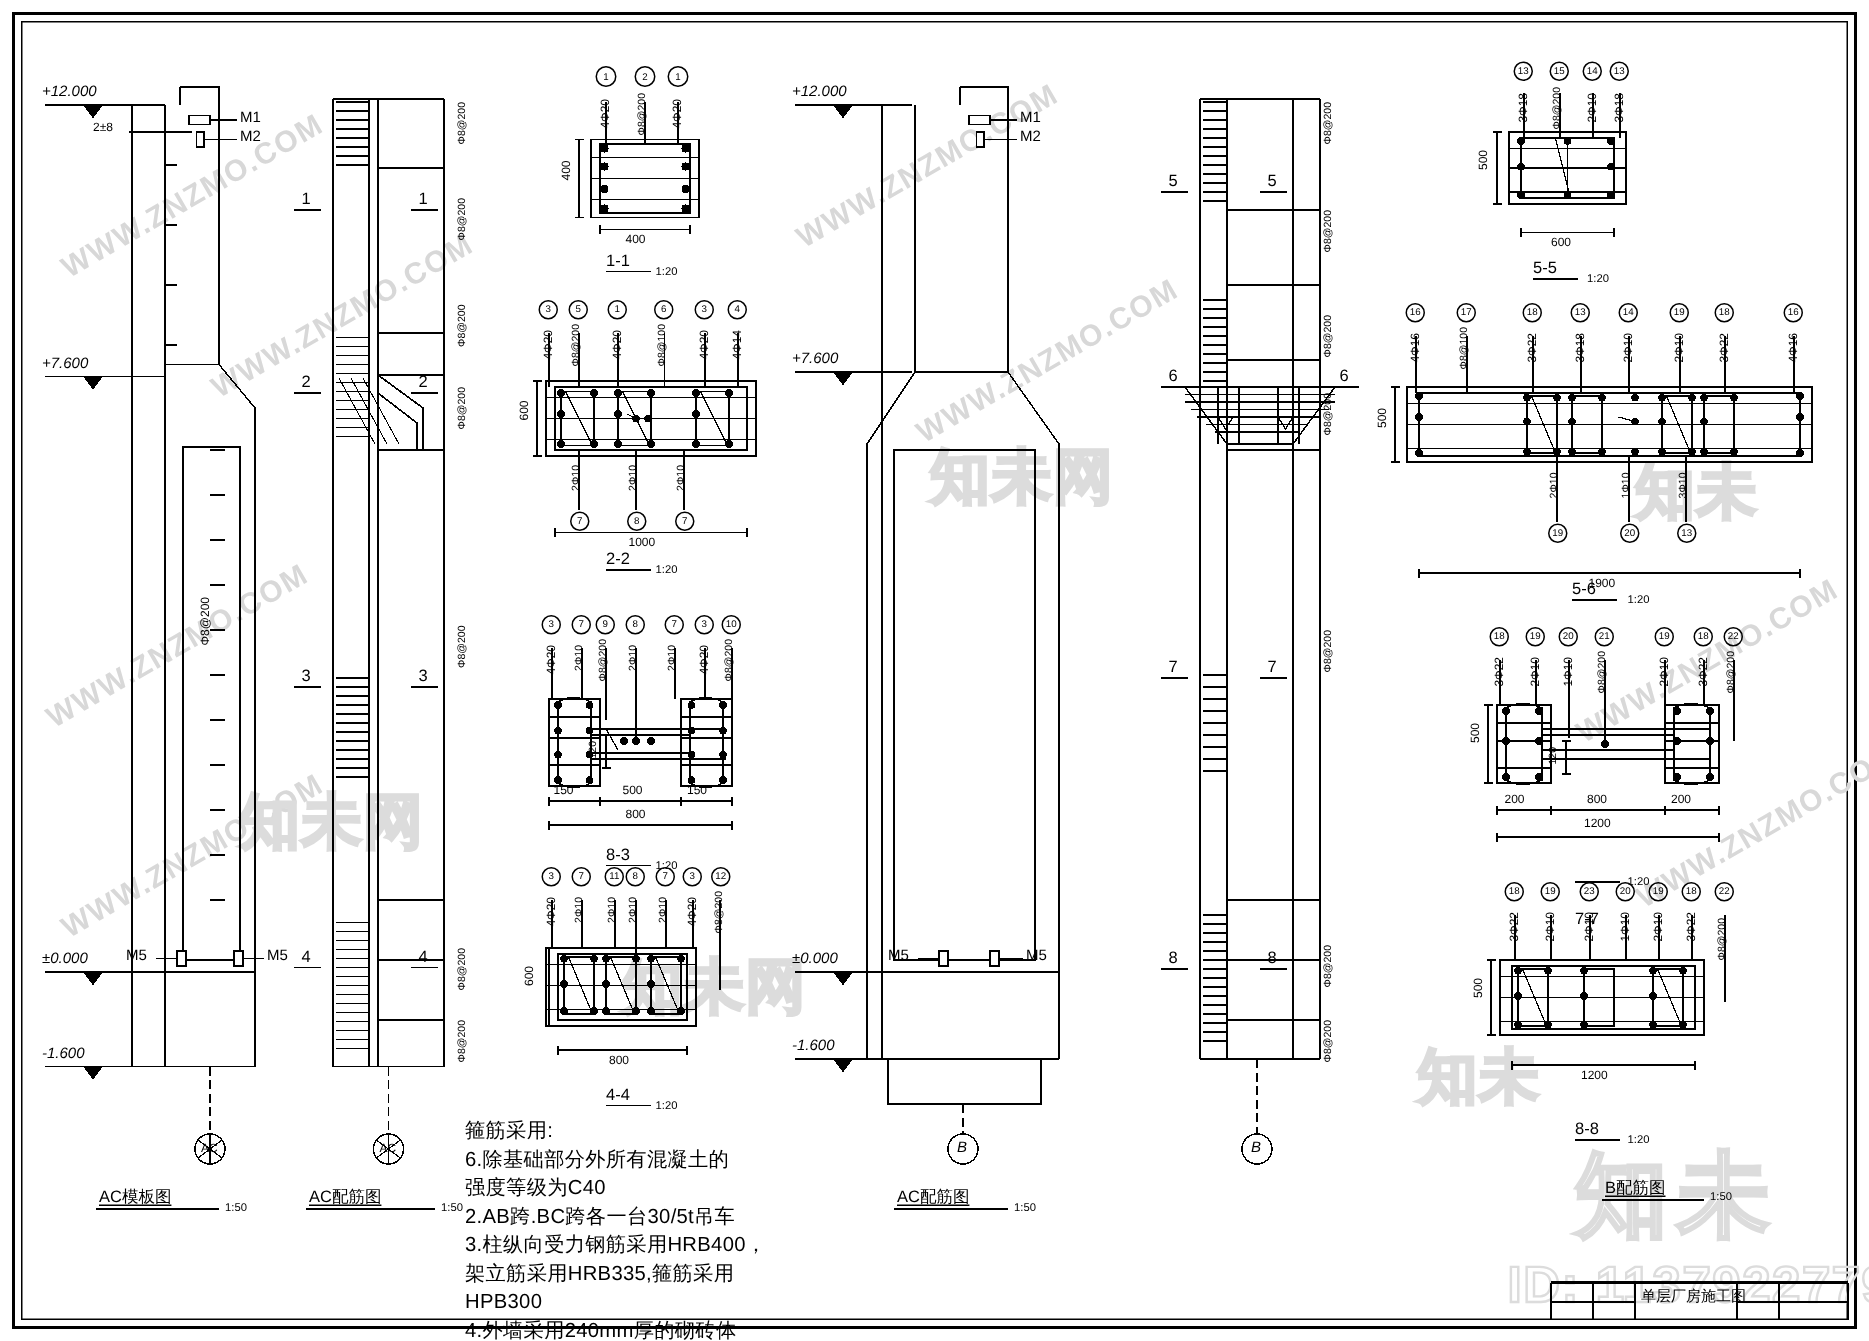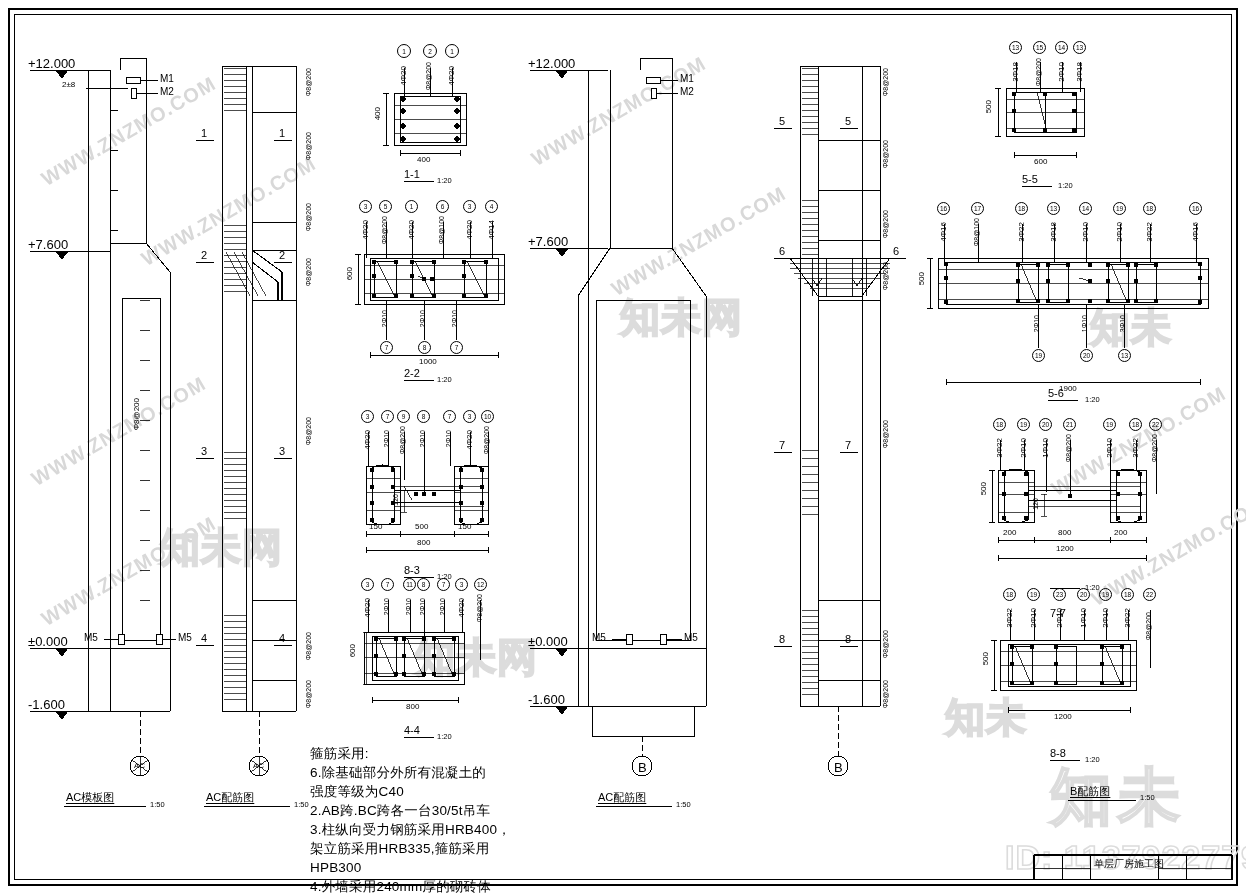--- a/index.html
+++ b/index.html
@@ -4,21 +4,21 @@
 <style>
   html,body{margin:0;padding:0;background:#fff;}
   body{width:1246px;height:894px;font-family:"Liberation Sans",sans-serif;color:#000;}
   #sheet{position:relative;width:1246px;height:894px;overflow:hidden;background:#fff;}
   .brd{position:absolute;box-sizing:border-box;border:2px solid #000;}
   .brd2{position:absolute;box-sizing:border-box;border:1px solid #000;}
   svg{position:absolute;left:0;top:0;width:1246px;height:894px;overflow:visible;}
   .lbl{position:absolute;white-space:nowrap;font-family:"Liberation Sans",sans-serif;}
   .t7{font-size:7px;}
   .t8{font-size:8px;}
-  .t9{font-size:13px;}
+  .t9{font-size:10px;font-style:italic;}
   .t10{font-size:10px;}
   .t11{font-size:11px;}
   .vert{writing-mode:vertical-rl;transform:rotate(180deg);transform-origin:center;}
   .notes{position:absolute;font-size:13.5px;line-height:19px;letter-spacing:.2px;}
   .notes div{white-space:nowrap;}
   .ttl{position:absolute;font-size:11px;text-decoration:underline;text-underline-offset:2px;}
   .sc{position:absolute;font-size:7.5px;}
   .wm{position:absolute;color:#d8d8d8;font-weight:bold;user-select:none;pointer-events:none;
       font-family:"Liberation Sans",sans-serif;}
   .wmk{font-size:20px;transform:rotate(-30deg);letter-spacing:1px;white-space:nowrap;}

